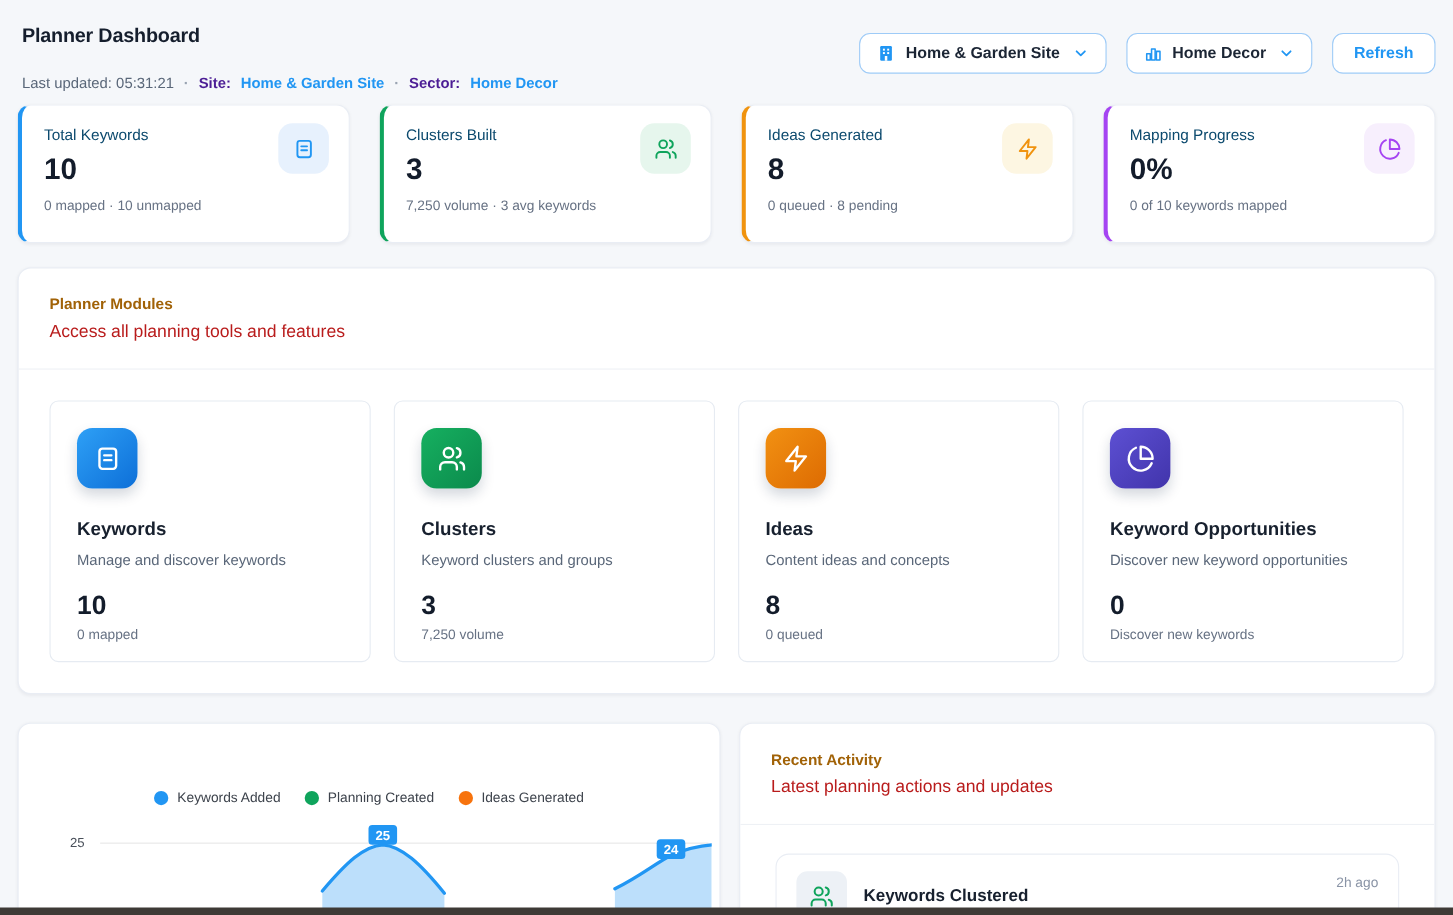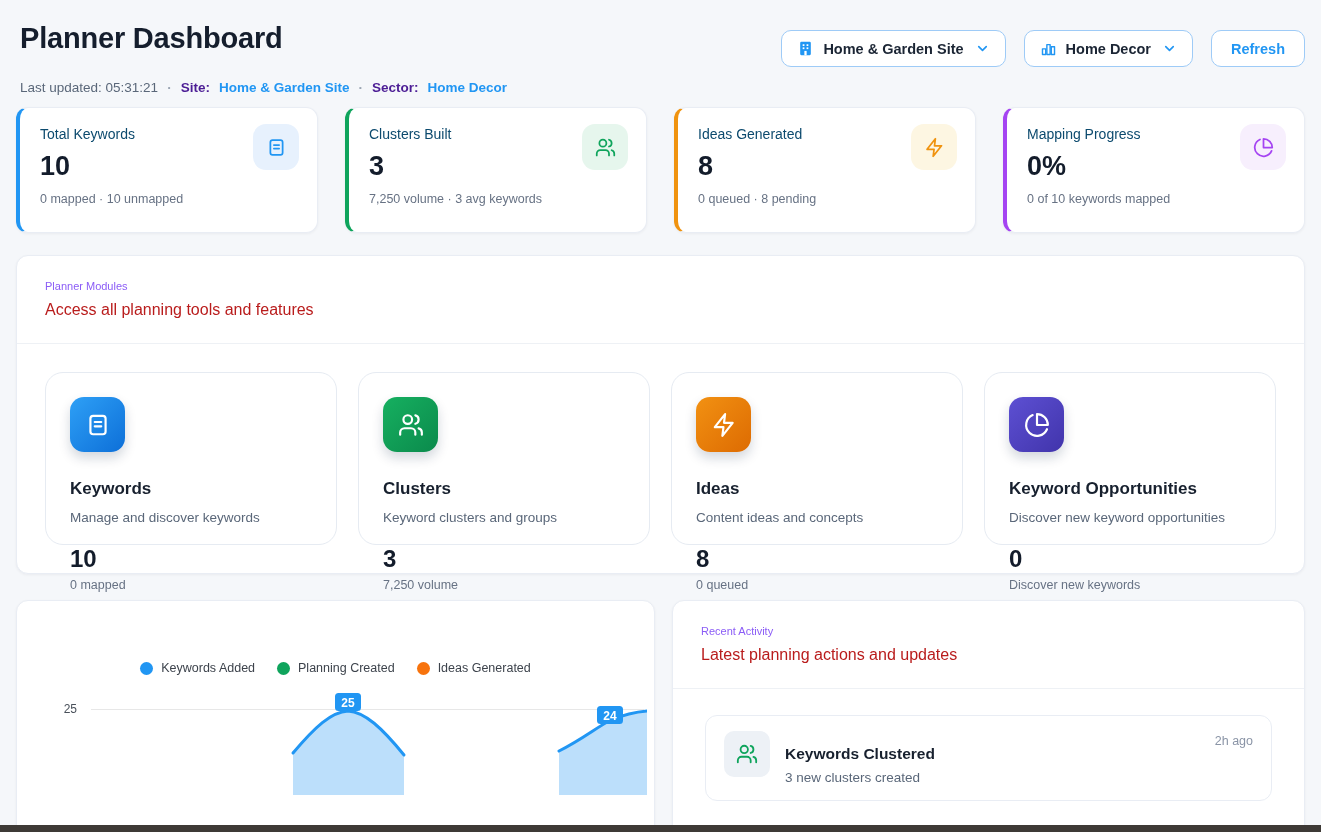--- a/index.html
+++ b/index.html
@@ -5,21 +5,21 @@
   * { box-sizing: border-box; margin: 0; padding: 0; }
   html, body { width: 1321px; height: 832px; }
   body {
     font-family: "Liberation Sans", "DejaVu Sans", sans-serif;
     background: #f5f7fa;
     color: #17202e;
     overflow: hidden;
     position: relative;
   }
   .header { position: relative; padding: 22px 16px 0 20px; }
-  .page-title { font-size: 29px; font-weight: 700; color: #151e2d; letter-spacing: -0.2px; }
+  .page-title { font-size: 18px; font-weight: 700; color: #151e2d; letter-spacing: -0.2px; }
   .meta-row { margin-top: 25px; font-size: 13.5px; color: #5a6779; display: flex; align-items: center; gap: 9px; }
   .meta-row .sep { color: #9aa4b2; font-weight: 700; }
   .meta-label { font-weight: 700; color: #4c1d95; }
   .meta-link { color: #2196f3; font-weight: 700; text-decoration: none; cursor: pointer; }
   .toolbar { position: absolute; top: 30px; right: 16px; display: flex; gap: 18px; }
   .btn {
     height: 37px; display: inline-flex; align-items: center; gap: 9px;
     padding: 0 15px; background: #fff; border: 1.5px solid #9ecbf7; border-radius: 10px;
     font-family: inherit; font-size: 14.5px; font-weight: 700; color: #1b2534; cursor: pointer;
   }
@@ -40,25 +40,25 @@
   }
   .stat-value { font-size: 27px; font-weight: 700; color: #131c2b; margin-top: 9px; }
   .stat-detail { font-size: 12.5px; color: #677284; margin-top: 10px; }
 
   .panel {
     background: #fff; border: 1px solid #e9edf4; border-radius: 12px;
     box-shadow: 0 1px 3px rgba(16,24,40,.05);
   }
   .modules { margin: 22px 16px 0; }
   .panel-head { padding: 24px 28px 24px; border-bottom: 1px solid #eef1f5; }
-  .panel-title { font-size: 11px; font-weight: 400; color: #8b5cf6; }
+  .panel-title { font-size: 14px; font-weight: 700; color: #a16207; }
   .panel-sub { font-size: 16px; color: #b91c1c; margin-top: 9px; }
   .modules-body { padding: 28px; display: grid; grid-template-columns: repeat(4, 1fr); gap: 21px; }
   .module-card {
-    border: 1px solid #e6ebf2; border-radius: 18px; padding: 24px; height: 173px;
+    border: 1px solid #e6ebf2; border-radius: 8px; padding: 24px; height: 238px;
     background: #fff; cursor: pointer;
   }
   .tile {
     width: 55px; height: 55px; border-radius: 14px; color: #fff;
     display: flex; align-items: center; justify-content: center;
     box-shadow: 0 6px 12px rgba(13,35,67,.18);
   }
   .tile-blue   { background: linear-gradient(135deg, #2ea0f6, #0d6fd8); }
   .tile-green  { background: linear-gradient(135deg, #16b060, #0b8a4c); }
   .tile-orange { background: linear-gradient(135deg, #f29112, #dd6b02); }

